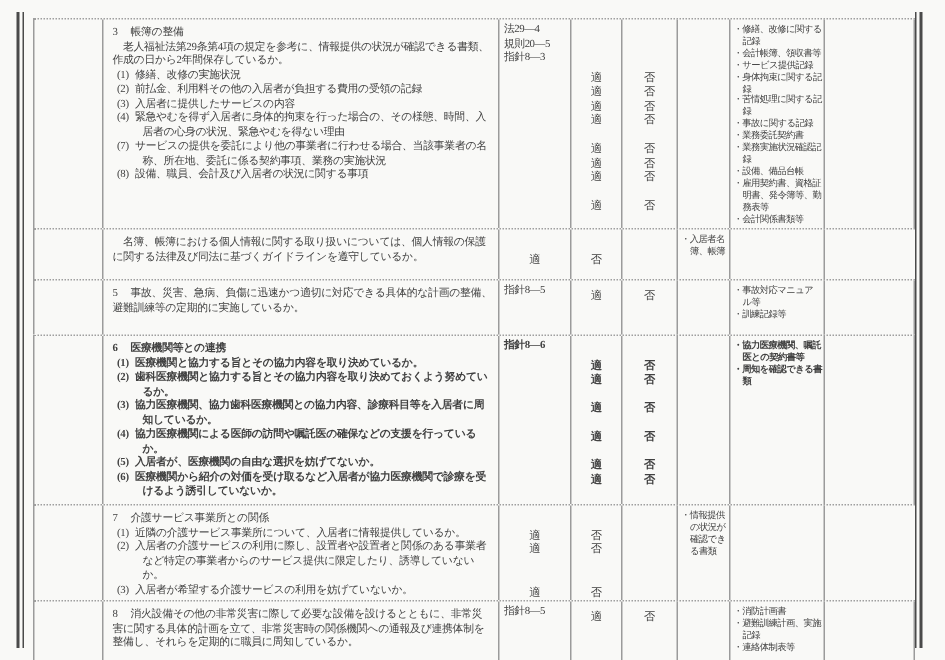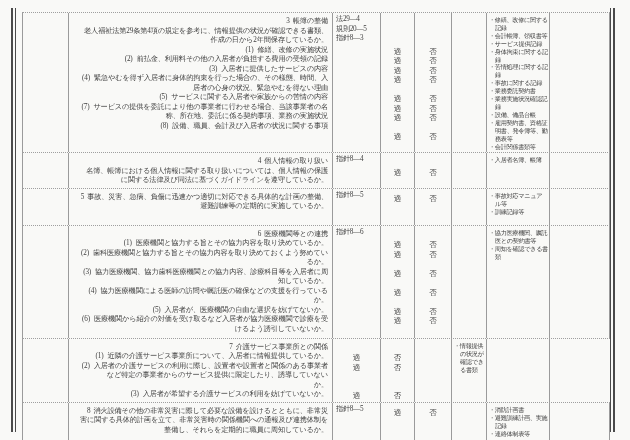--- a/index.html
+++ b/index.html
@@ -21,21 +21,20 @@
     grid-template-columns:47px 264px 48px 34px 37px 35px 63px 60px;
     border-top:1px dotted #9f9f9f;
     position:relative;
   }
   .cell{border-right:1px solid #9b9b9b;box-sizing:border-box;position:relative;}
   .cell.first{border-left:1px solid #9b9b9b;}
 
   .main-cell{
     font-size:7.2px;line-height:9.5px;letter-spacing:-0.15px;
     padding:4px 4px 2px 6px;
-    text-align:right;
   }
   .hdr{white-space:nowrap;}
   .num{display:inline-block;min-width:9px;margin-right:3px;}
   .lead{margin:0;}
   .lead.indent{text-indent:7px;}
   .item{margin-left:6px;padding-left:14px;text-indent:-17px;}
   .inum{margin-right:4px;}
 
   .ref-cell{
     font-size:7.2px;line-height:9.5px;letter-spacing:-0.3px;
@@ -65,21 +64,20 @@
 <div class="table">
     <div class="row" style="min-height: 137px;">
       <div class="cell first spacer-cell"></div>
       <div class="cell main-cell">
         <div class="hdr"><span class="num">3</span><span>帳簿の整備</span></div>
         <div class="lead indent">老人福祉法第29条第4項の規定を参考に、情報提供の状況が確認できる書類、作成の日から2年間保存しているか。</div>
         <div class="item"><span class="inum">(1)</span>修繕、改修の実施状況</div>
         <div class="item"><span class="inum">(2)</span>前払金、利用料その他の入居者が負担する費用の受領の記録</div>
         <div class="item"><span class="inum">(3)</span>入居者に提供したサービスの内容</div>
         <div class="item"><span class="inum">(4)</span>緊急やむを得ず入居者に身体的拘束を行った場合の、その様態、時間、入居者の心身の状況、緊急やむを得ない理由</div>
-        <div class="item"><span class="inum">(5)</span>サービスに関する入居者や家族からの苦情の内容</div>
         <div class="item"><span class="inum">(7)</span>サービスの提供を委託により他の事業者に行わせる場合、当該事業者の名称、所在地、委託に係る契約事項、業務の実施状況</div>
         <div class="item"><span class="inum">(8)</span>設備、職員、会計及び入居者の状況に関する事項</div>
       </div>
       <div class="cell ref-cell">
         <div class="ref-line">法29—4</div>
         <div class="ref-line">規則20—5</div>
         <div class="ref-line">指針8—3</div>
       </div>
       <div class="cell pass-cell">
         <span class="mk" style="top: 33.5px;">適</span>
@@ -113,25 +111,21 @@
         <div class="note">・業務実施状況確認記録</div>
         <div class="note">・設備、備品台帳</div>
         <div class="note">・雇用契約書、資格証明書、発令簿等、勤務表等</div>
         <div class="note">・会計関係書類等</div>
       </div>
       <div class="cell tail-cell"></div>
     </div>
     <div class="row" style="min-height: 33px;">
       <div class="cell first spacer-cell"></div>
       <div class="cell main-cell">
-        <div class="hdr"><span class="num">4</span><span>個人情報の取り扱い</span></div>
         <div class="lead indent">名簿、帳簿における個人情報に関する取り扱いについては、個人情報の保護に関する法律及び同法に基づくガイドラインを遵守しているか。</div>
-      </div>
-      <div class="cell ref-cell">
-        <div class="ref-line">指針8—4</div>
       </div>
       <div class="cell pass-cell">
         <span class="mk" style="top: 14.5px;">適</span>
       </div>
       <div class="cell fail-cell">
         <span class="mk" style="top: 14.5px;">否</span>
       </div>
       <div class="cell gap-cell"></div>
       <div class="cell notes-cell">
         <div class="note">・入居者名簿、帳簿</div>
@@ -152,21 +146,21 @@
       <div class="cell fail-cell">
         <span class="mk" style="top: 5px;">否</span>
       </div>
       <div class="cell gap-cell"></div>
       <div class="cell notes-cell">
         <div class="note">・事故対応マニュアル等</div>
         <div class="note">・訓練記録等</div>
       </div>
       <div class="cell tail-cell"></div>
     </div>
-    <div class="row" style="min-height: 112px;">
+    <div class="row" style="min-height: 112px; font-weight: bold;">
       <div class="cell first spacer-cell"></div>
       <div class="cell main-cell">
         <div class="hdr"><span class="num">6</span><span>医療機関等との連携</span></div>
         <div class="item"><span class="inum">(1)</span>医療機関と協力する旨とその協力内容を取り決めているか。</div>
         <div class="item"><span class="inum">(2)</span>歯科医療機関と協力する旨とその協力内容を取り決めておくよう努めているか。</div>
         <div class="item"><span class="inum">(3)</span>協力医療機関、協力歯科医療機関との協力内容、診療科目等を入居者に周知しているか。</div>
         <div class="item"><span class="inum">(4)</span>協力医療機関による医師の訪問や嘱託医の確保などの支援を行っているか。</div>
         <div class="item"><span class="inum">(5)</span>入居者が、医療機関の自由な選択を妨げてないか。</div>
         <div class="item"><span class="inum">(6)</span>医療機関から紹介の対価を受け取るなど入居者が協力医療機関で診療を受けるよう誘引していないか。</div>
       </div>

